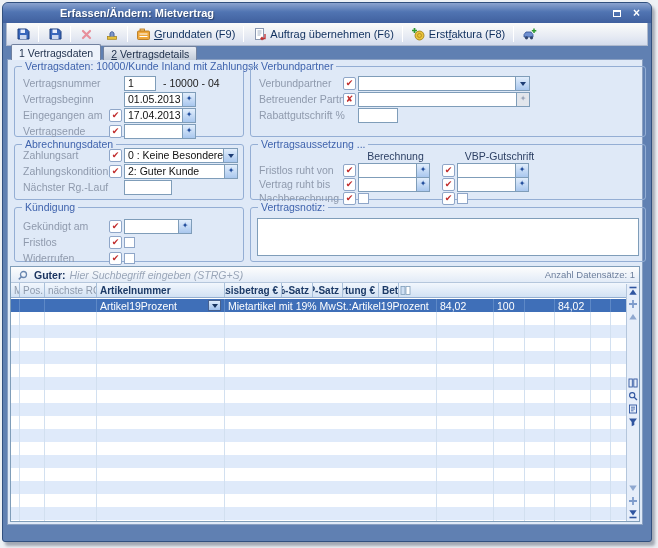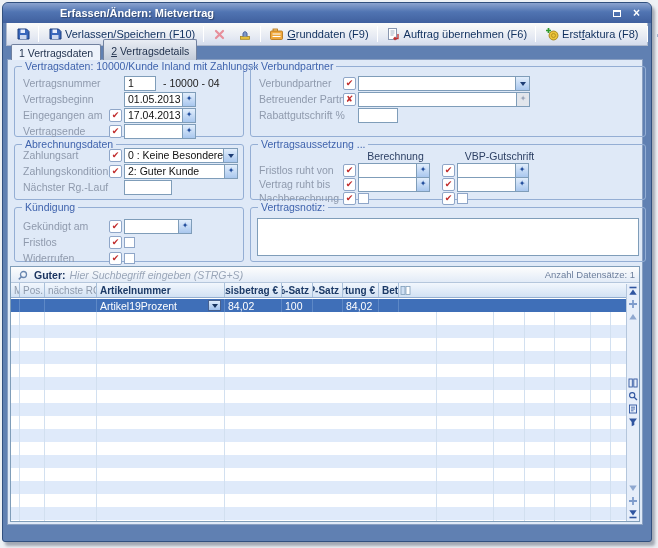--- a/index.html
+++ b/index.html
@@ -21,21 +21,21 @@
   
   .toolbar { margin:0 3px; height:23px; background:linear-gradient(#fcfcfa,#e3e8f2 70%,#d4dcec);
              border:1px solid #aeb9cd; border-top:none; display:flex; align-items:center; padding:0 3px; }
   .tbtn { display:flex; align-items:center; gap:3px; height:19px; padding:0 4px;
           font-size:11px; color:#10305e; white-space:nowrap; border:1px solid transparent; border-radius:2px; }
   .tbtn u { text-decoration:underline; }
   .tsep { width:1px; height:16px; background:#a8b4c8; border-right:1px solid #fff; margin:0 3px; }
   .ticon { display:inline-flex; width:15px; height:15px; align-items:center; justify-content:center; }
   
   .tabstrip { position:absolute; left:8px; top:41px; display:flex; align-items:flex-end; height:16px; z-index:3; }
-  .tab { height:21px; padding:1px 7px 0; font-size:10.5px; color:#24344f;
+  .tab { height:14px; padding:1px 7px 0; font-size:10.5px; color:#24344f;
          background:linear-gradient(#e9edf4,#c3ccda); border:1px solid #71819f; border-bottom:none;
          border-radius:2px 2px 0 0; margin-right:2px; display:flex; align-items:center; }
   .tab.active { background:#eef3fb; height:16px; font-weight:normal; border-color:#71819f; }
   .tab u { text-decoration:underline; }
   
   .tabpage { position:absolute; left:4px; right:8px; top:56px; bottom:16px;
              background:#dfe9f7; border:1px solid #8aa0c2; }
   .group { position:absolute; border:1px solid #94aed4; border-radius:3px; }
   .legend { position:absolute; top:-7px; left:7px; background:#dfe9f7; padding:0 3px;
             color:#3f63ad; font-size:10.5px; white-space:nowrap; }
@@ -127,21 +127,20 @@
       </span>
       <span class="tsep"></span>
       <span class="tbtn">
         <span class="ticon">
           <svg width="14" height="14" viewBox="0 0 14 14">
             <path d="M2 2 h8.5 L13 4.5 V12 H2 Z" fill="#3a68bc" stroke="#1d3f7e"></path>
             <rect x="4.5" y="2.5" width="4.5" height="3.5" fill="#e8eefc"></rect>
             <rect x="4" y="8" width="6.5" height="4" fill="#cdd9f0"></rect>
           </svg>
         </span>
-        <span><span>Verlassen/</span><u>S</u><span>peichern (F10)</span></span>
       </span>
       <span class="tsep"></span>
       <span class="tbtn">
         <span class="ticon">
           <svg width="13" height="13" viewBox="0 0 13 13">
             <path d="M3 3 L10 10 M10 3 L3 10" stroke="#e78f9b" stroke-width="2.2" stroke-linecap="round"></path>
           </svg>
         </span>
       </span>
       <span class="tbtn">
@@ -426,20 +425,23 @@
             <span class="gcell" style="width: 25px; min-width: 25px;">
               <span class="celltext"></span>
             </span>
             <span class="gcell" style="width: 52px; min-width: 52px;">
               <span class="celltext"></span>
             </span>
             <span class="gcell" style="width: 128px; min-width: 128px;">
               <span class="celltext">Artikel19Prozent</span>
               <span class="dropbtn-sel"></span>
             </span>
+            <span class="gcell" style="width: 212px; min-width: 212px;">
+              <span class="celltext">Mietartikel mit 19% MwSt.:Artikel19Prozent</span>
+            </span>
             <span class="gcell r" style="width: 57px; min-width: 57px;">
               <span class="celltext">84,02</span>
             </span>
             <span class="gcell r" style="width: 31px; min-width: 31px;">
               <span class="celltext">100</span>
             </span>
             <span class="gcell r" style="width: 30px; min-width: 30px;">
               <span class="celltext"></span>
             </span>
             <span class="gcell r" style="width: 36px; min-width: 36px;">

